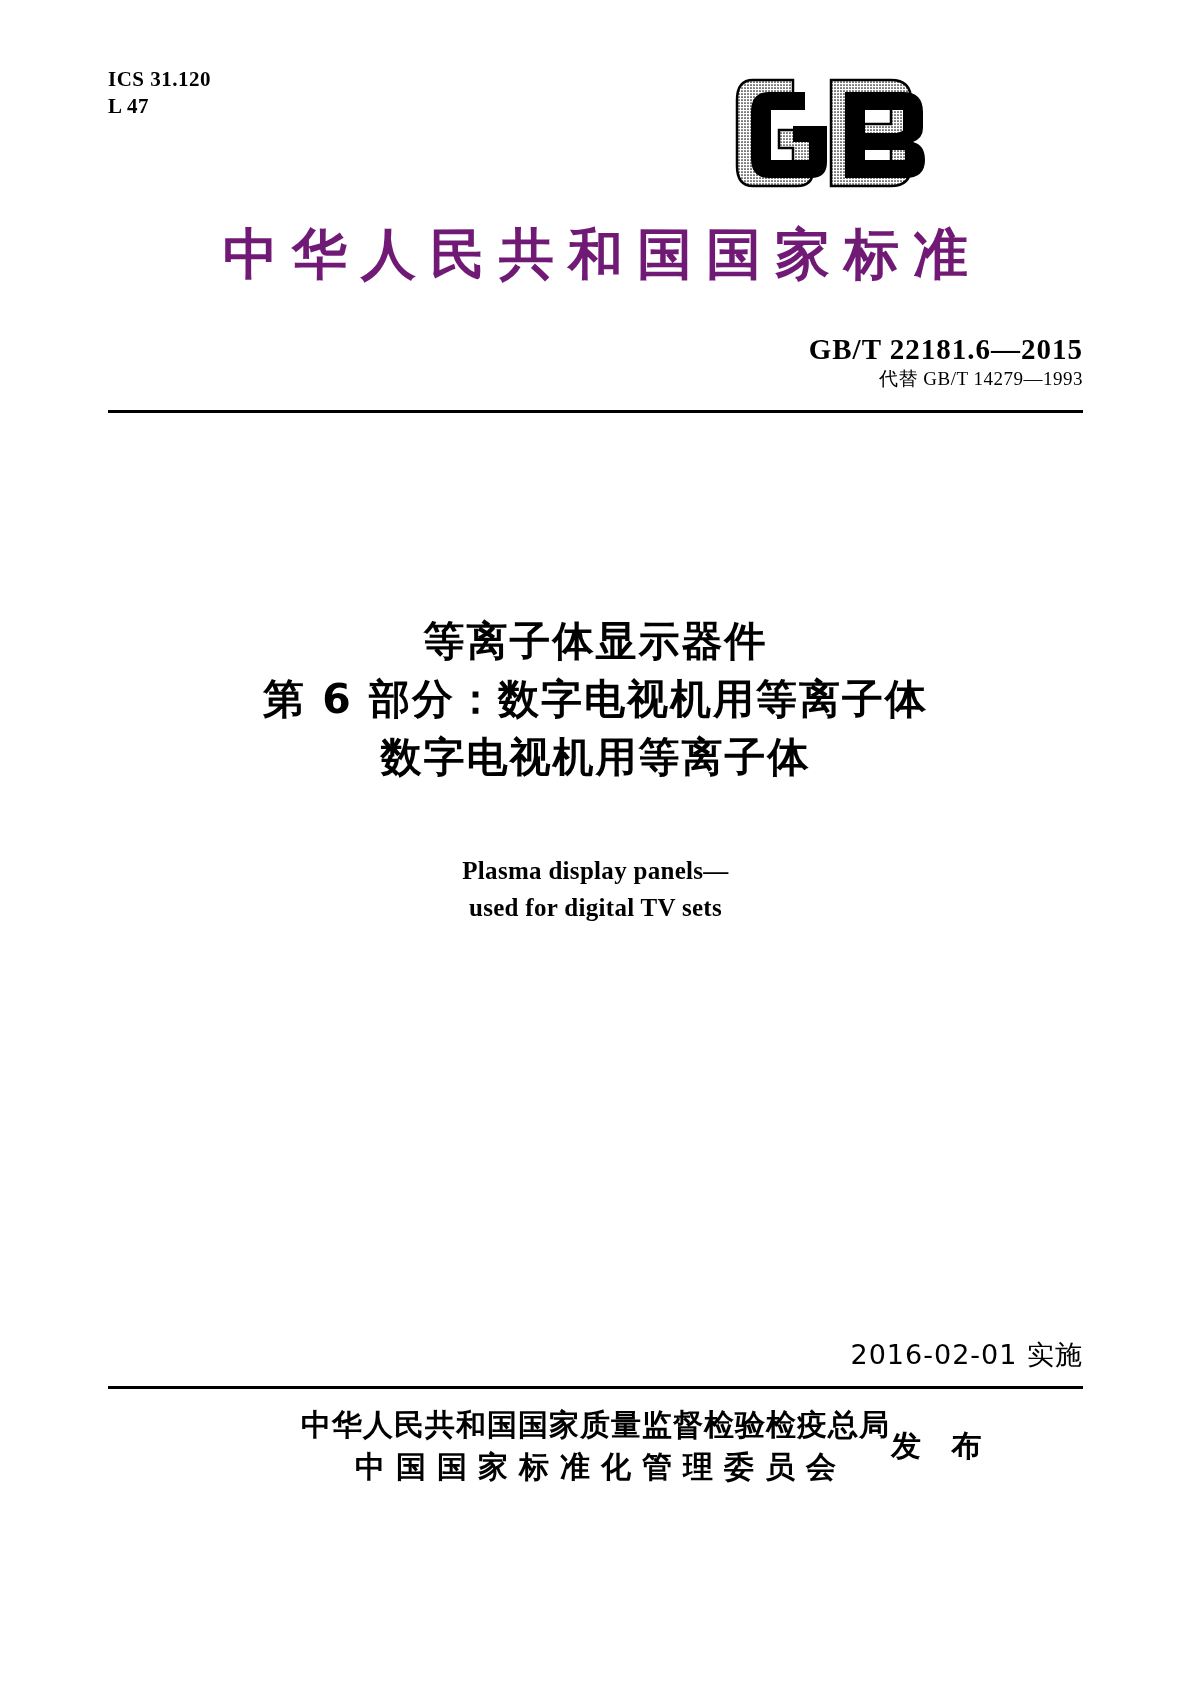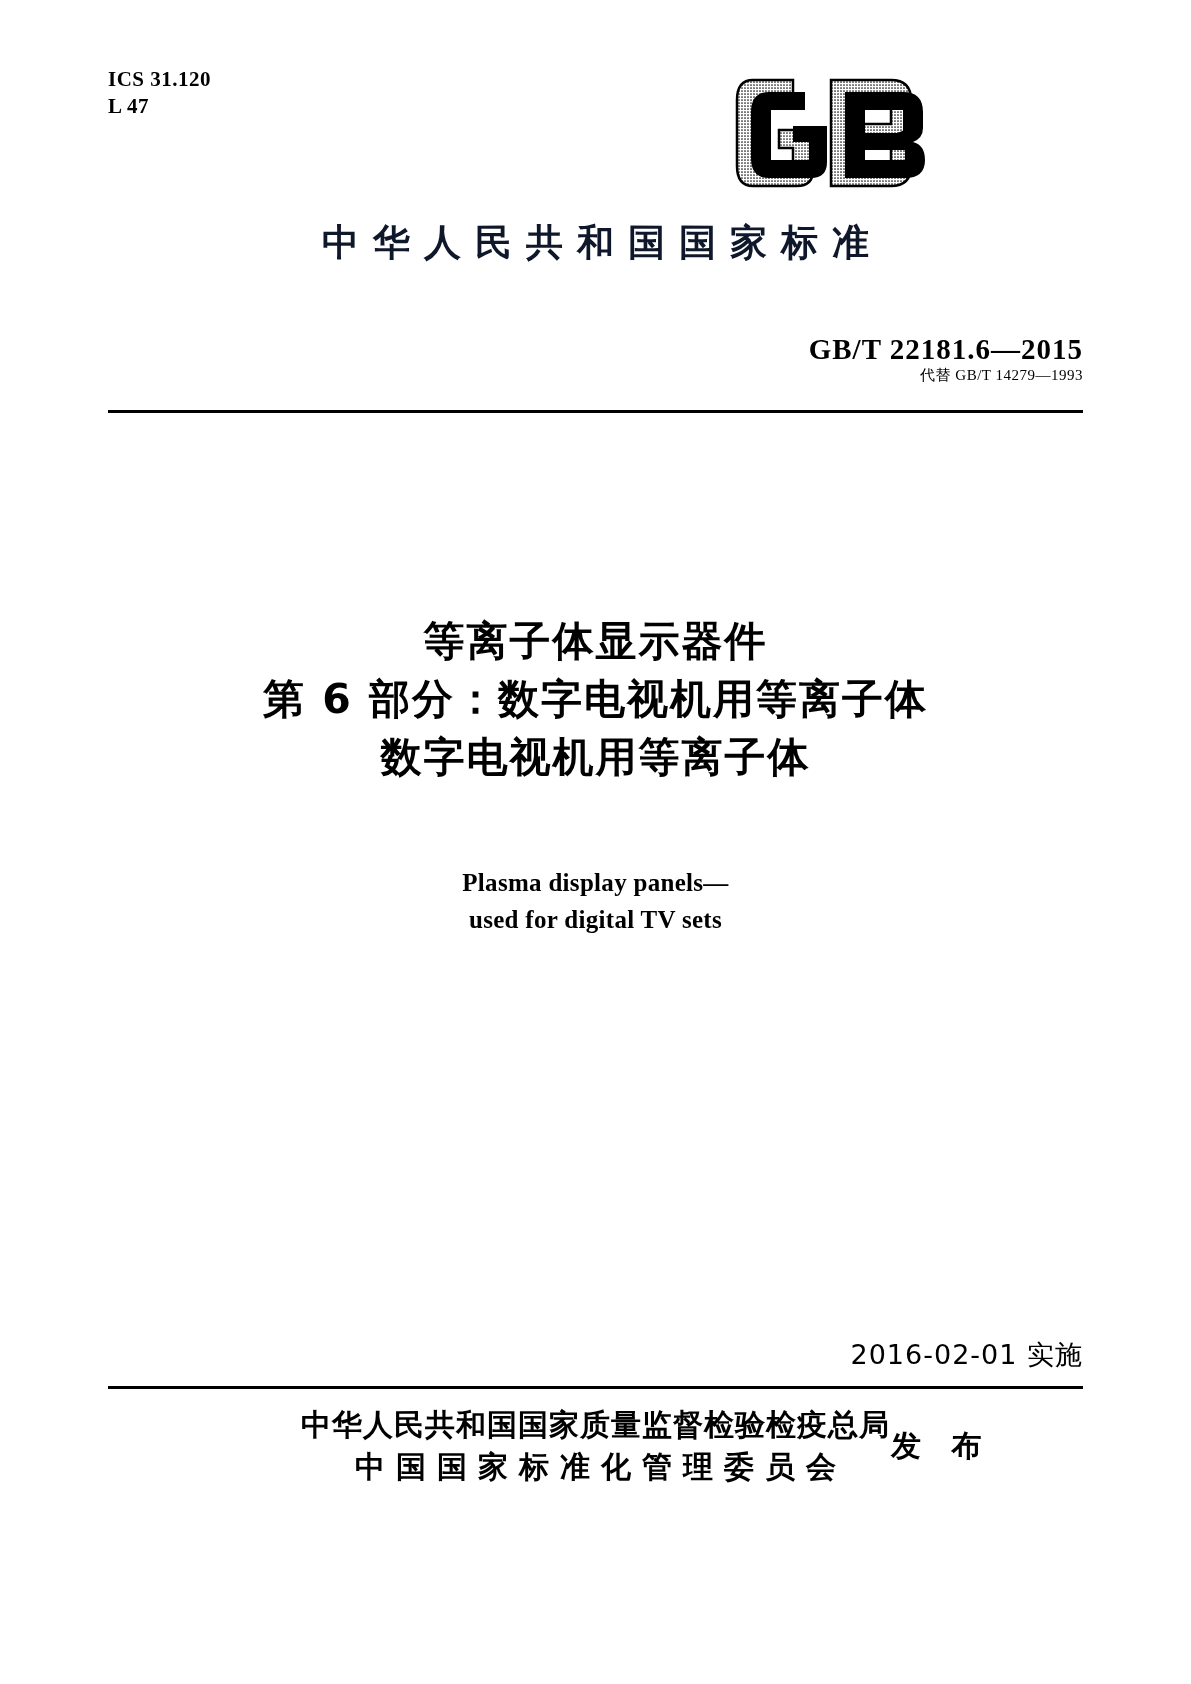--- a/index.html
+++ b/index.html
@@ -46,44 +46,44 @@
 
   
   .cn-title {
     position: absolute;
     left: 0;
     top: 218px;
     width: 1191px;
     text-align: center;
     font-family: "DejaVu Sans", sans-serif;
     font-weight: bold;
-    font-size: 37px;
+    font-size: 55px;
     letter-spacing: 14px;
     text-indent: 14px;
-    color: #0f172a;
+    color: #701a75;
   }
 
   
   .std-no {
     position: absolute;
     right: 108px;
     top: 333px;
     text-align: right;
     font-family: "Liberation Serif", serif;
     font-weight: bold;
     font-size: 29px;
     letter-spacing: 1px;
   }
   .std-replace {
     position: absolute;
     right: 108px;
     top: 366px;
     text-align: center;
     font-family: "Liberation Serif", serif;
-    font-size: 15px;
+    font-size: 19px;
     letter-spacing: 0.5px;
   }
 
   
   .rule-top {
     position: absolute;
     left: 108px;
     top: 410px;
     width: 975px;
     height: 3px;
@@ -117,21 +117,20 @@
     position: absolute;
     left: 0;
     top: 852px;
     width: 1191px;
     text-align: center;
     font-family: "Liberation Serif", serif;
     font-weight: bold;
     font-size: 25px;
     line-height: 37px;
     letter-spacing: 0.3px;
-    margin-top: 12px;
   }
 
   
   .date-issue {
     position: absolute;
     left: 108px;
     top: 1337px;
     font-family: "DejaVu Sans", sans-serif;
     font-size: 27px;
     letter-spacing: 1px;

